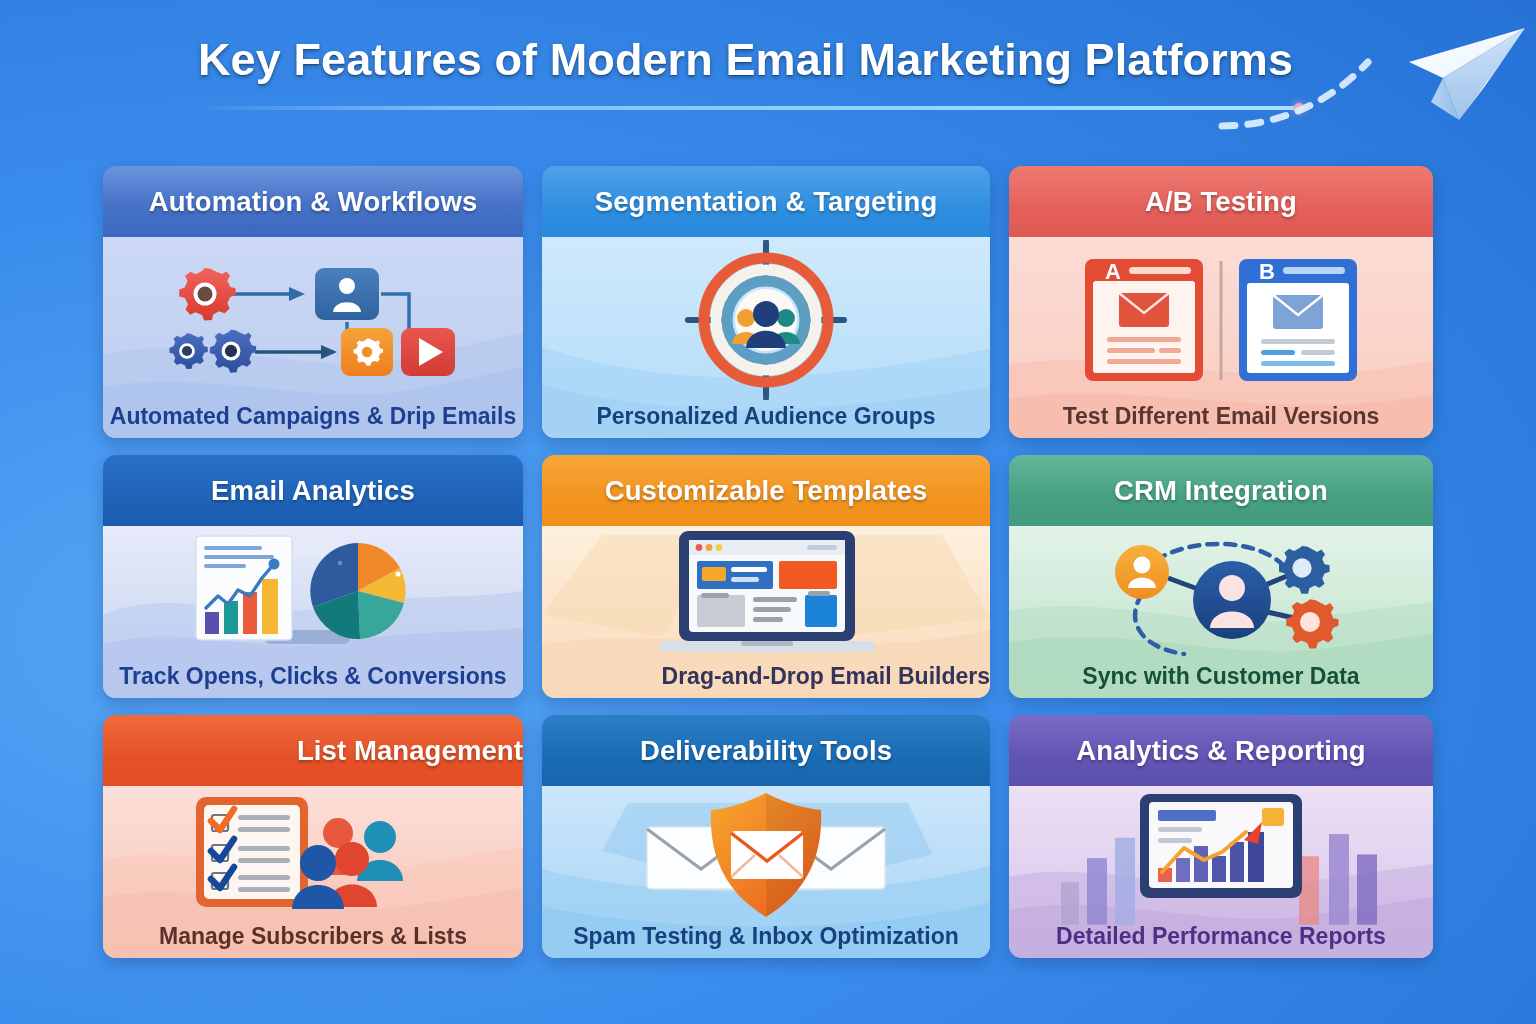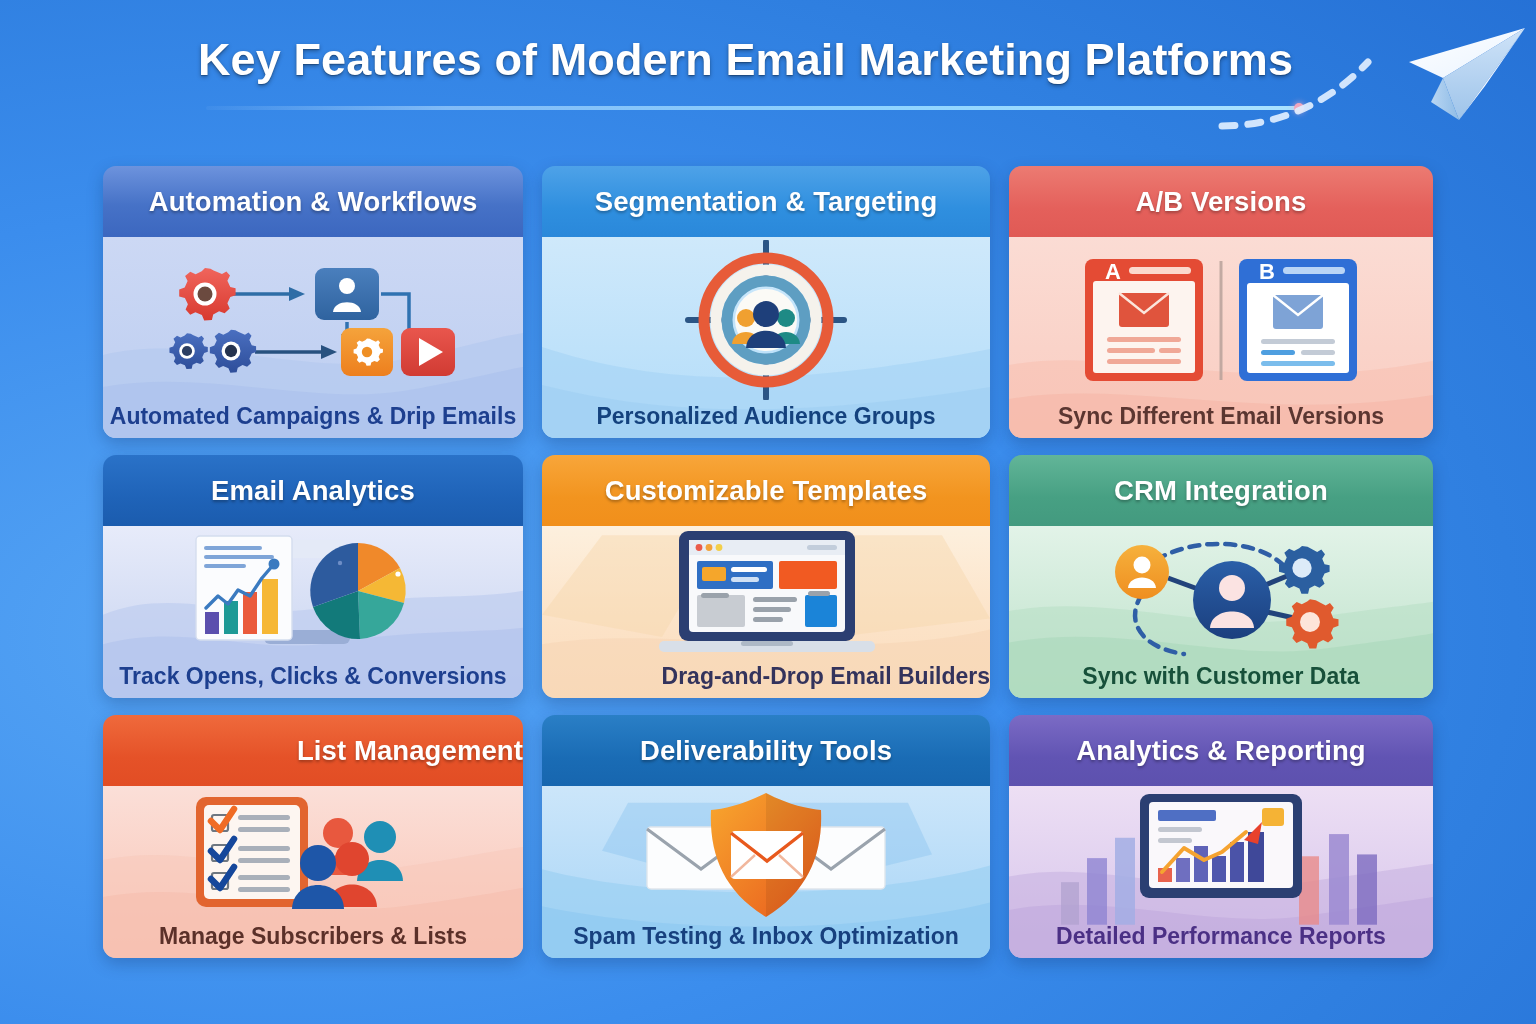--- a/index.html
+++ b/index.html
@@ -270,21 +270,21 @@
             <path d="M-20 28 C -19 5, 19 5, 20 28 Z" fill="#1e3f7a"></path>
           </g>
         </svg>
       </div>
       <div class="caption">Personalized Audience Groups</div>
     </div>
   </div>
 
   <div class="card c3">
     <div class="card-header">
-      <span>A/B Versions</span>
+      <span>A/B Testing</span>
     </div>
     <div class="card-body">
       <svg class="waves" viewBox="0 0 424 201" preserveAspectRatio="none">
         <path d="M0 128 C 110 108, 230 160, 424 124 L424 201 L0 201 Z" fill="#f7bfb0" opacity=".55"></path>
         <path d="M0 162 C 120 142, 250 186, 424 158 L424 201 L0 201 Z" fill="#f5b4a3" opacity=".5"></path>
       </svg>
       <div class="art">
         <svg width="300" height="135" viewBox="0 0 300 135">
 
           <line x1="150" y1="8" x2="150" y2="127" stroke="#b9a29b" stroke-width="3" opacity=".85"></line>
@@ -309,21 +309,21 @@
             <rect x="212" y="14" width="62" height="7" rx="3.5" fill="#b9d5f6"></rect>
             <rect x="202" y="42" width="50" height="34" rx="3" fill="#7ea3d6"></rect>
             <path d="M202 42 L227 62 L252 42" fill="none" stroke="#ffffff" stroke-width="2.5"></path>
             <rect x="190" y="86" width="74" height="5" rx="2.5" fill="#c3cbd6"></rect>
             <rect x="190" y="97" width="34" height="5" rx="2.5" fill="#4f9fe0"></rect>
             <rect x="230" y="97" width="34" height="5" rx="2.5" fill="#c3cbd6"></rect>
             <rect x="190" y="108" width="74" height="5" rx="2.5" fill="#7bbdec"></rect>
           </g>
         </svg>
       </div>
-      <div class="caption">Sync Different Email Versions</div>
+      <div class="caption">Test Different Email Versions</div>
     </div>
   </div>
 
   <div class="card c4">
     <div class="card-header">
       <span>Email Analytics</span>
     </div>
     <div class="card-body">
       <svg class="waves" viewBox="0 0 420 186" preserveAspectRatio="none">
         <path d="M0 96 C 70 64, 140 104, 220 88 C 300 72, 370 80, 420 70 L420 186 L0 186 Z" fill="#bfcdf0" opacity=".7"></path>

